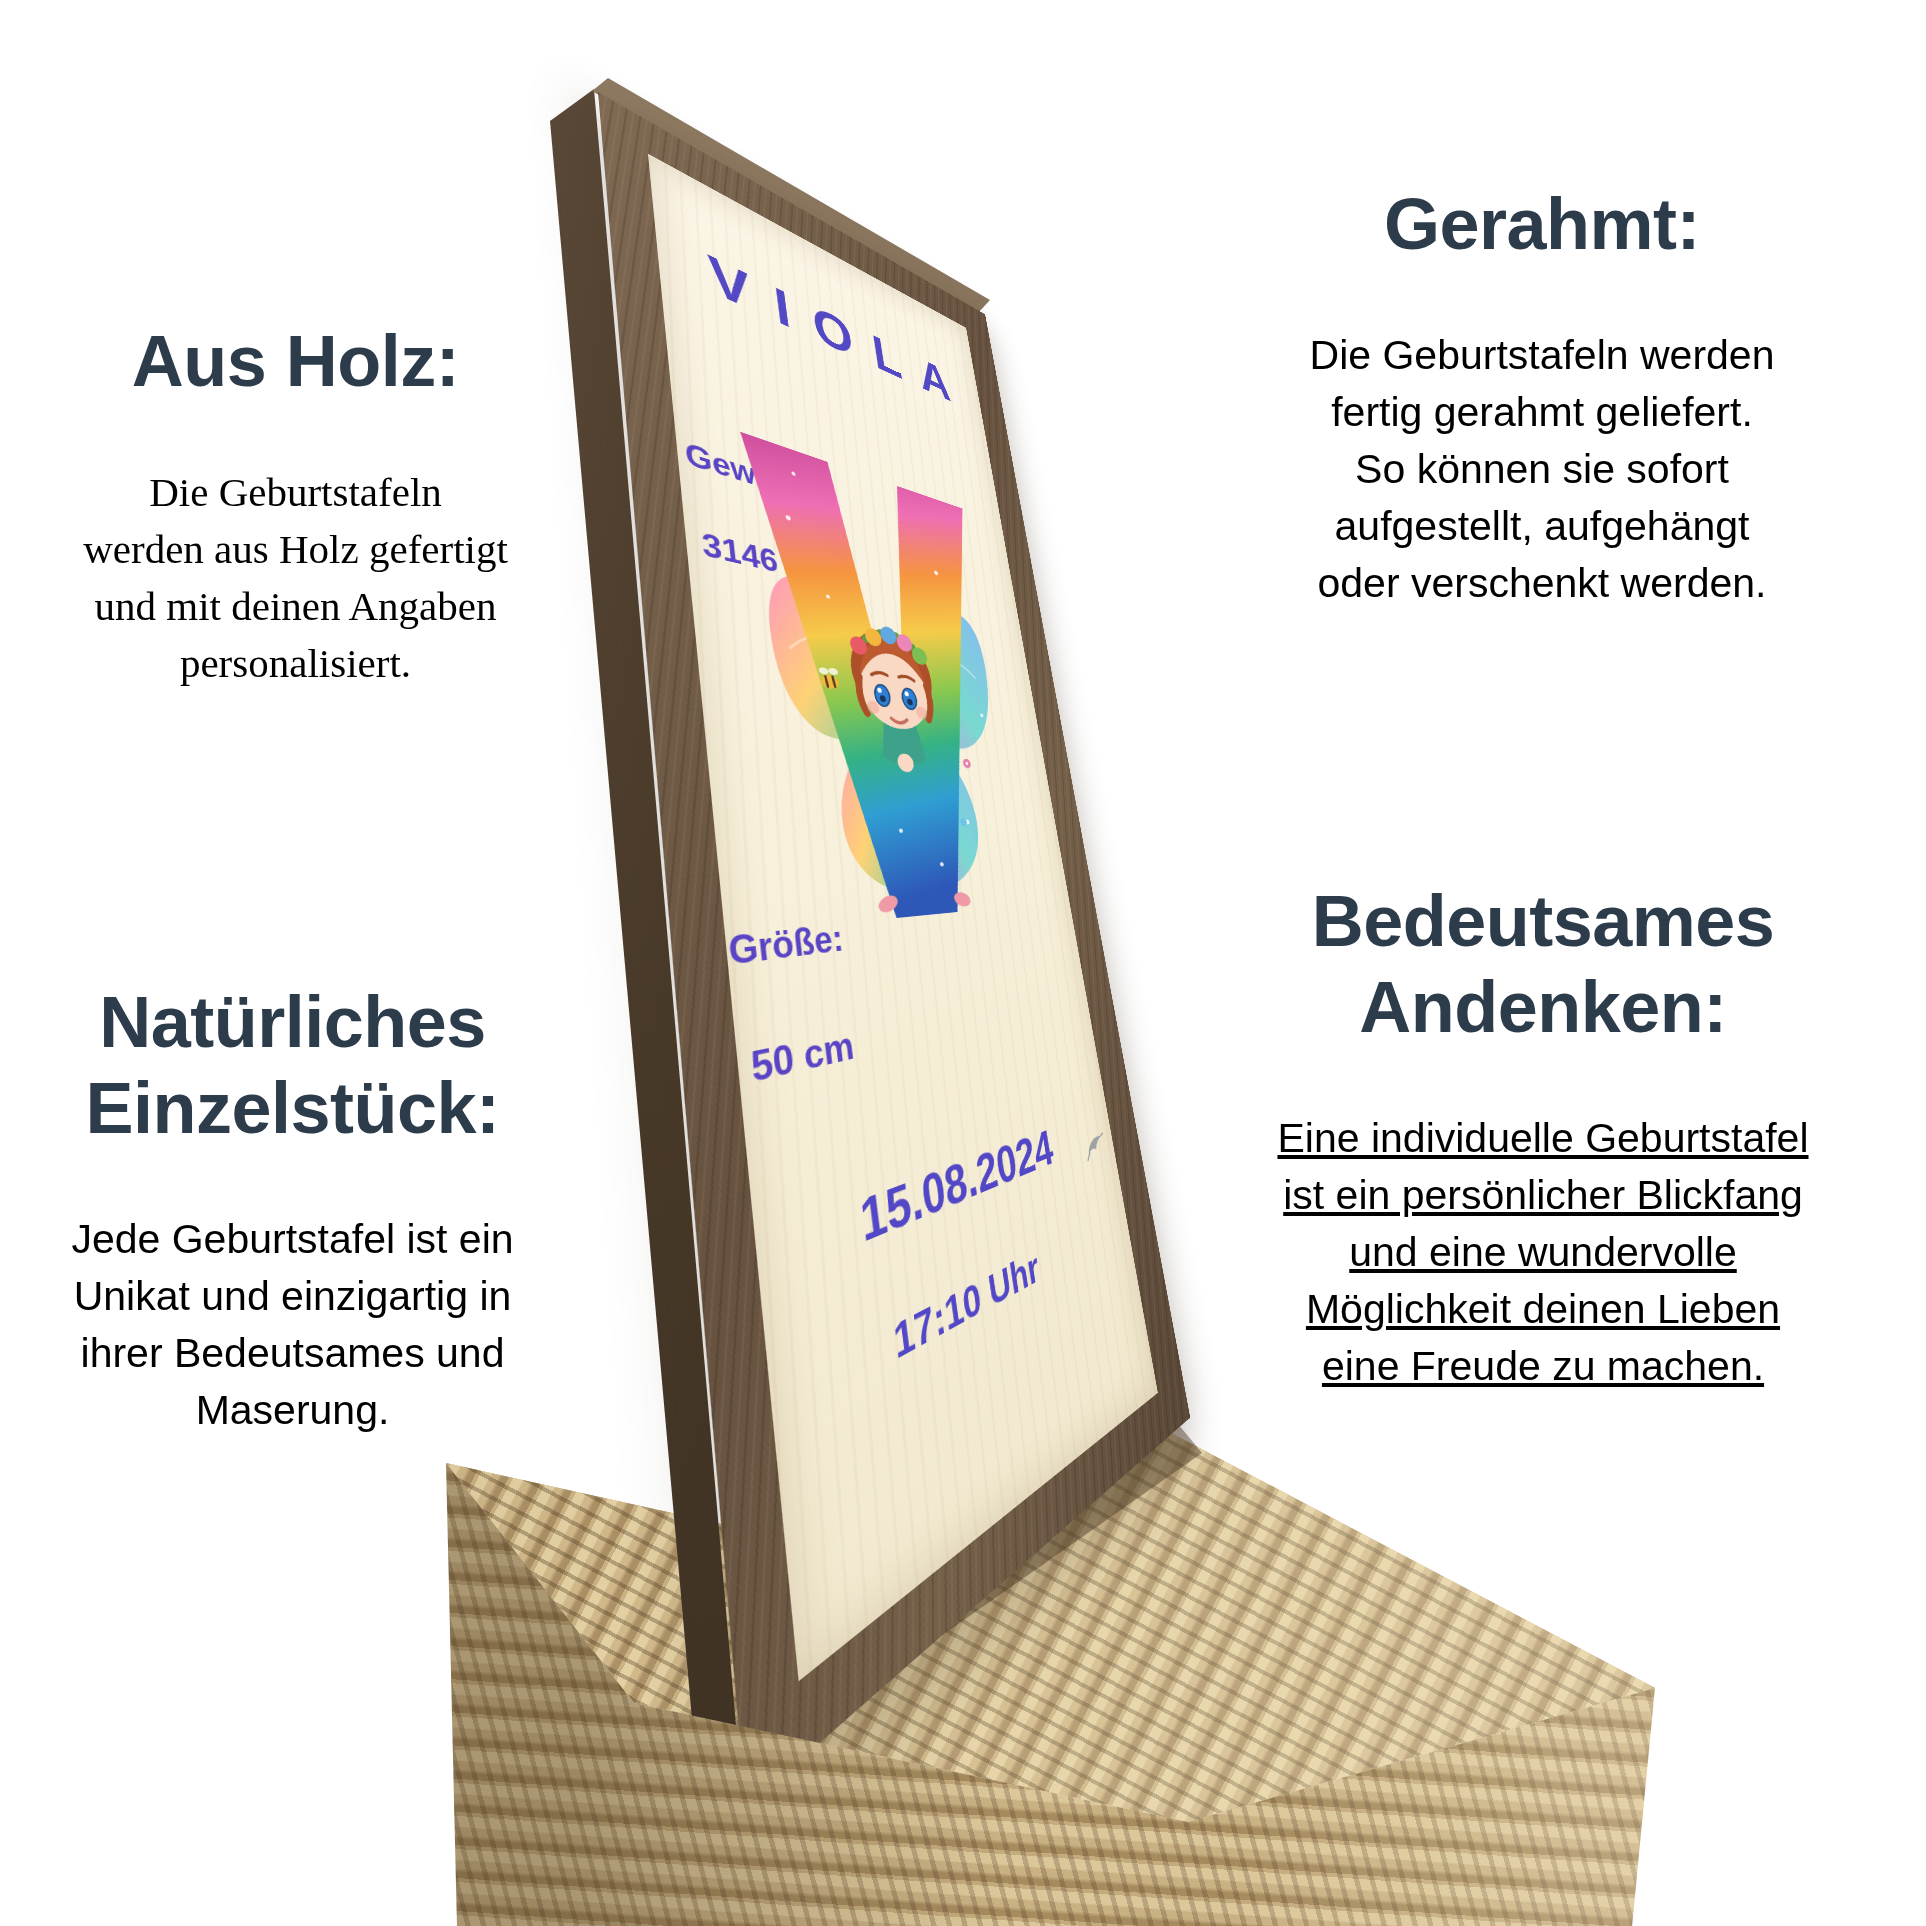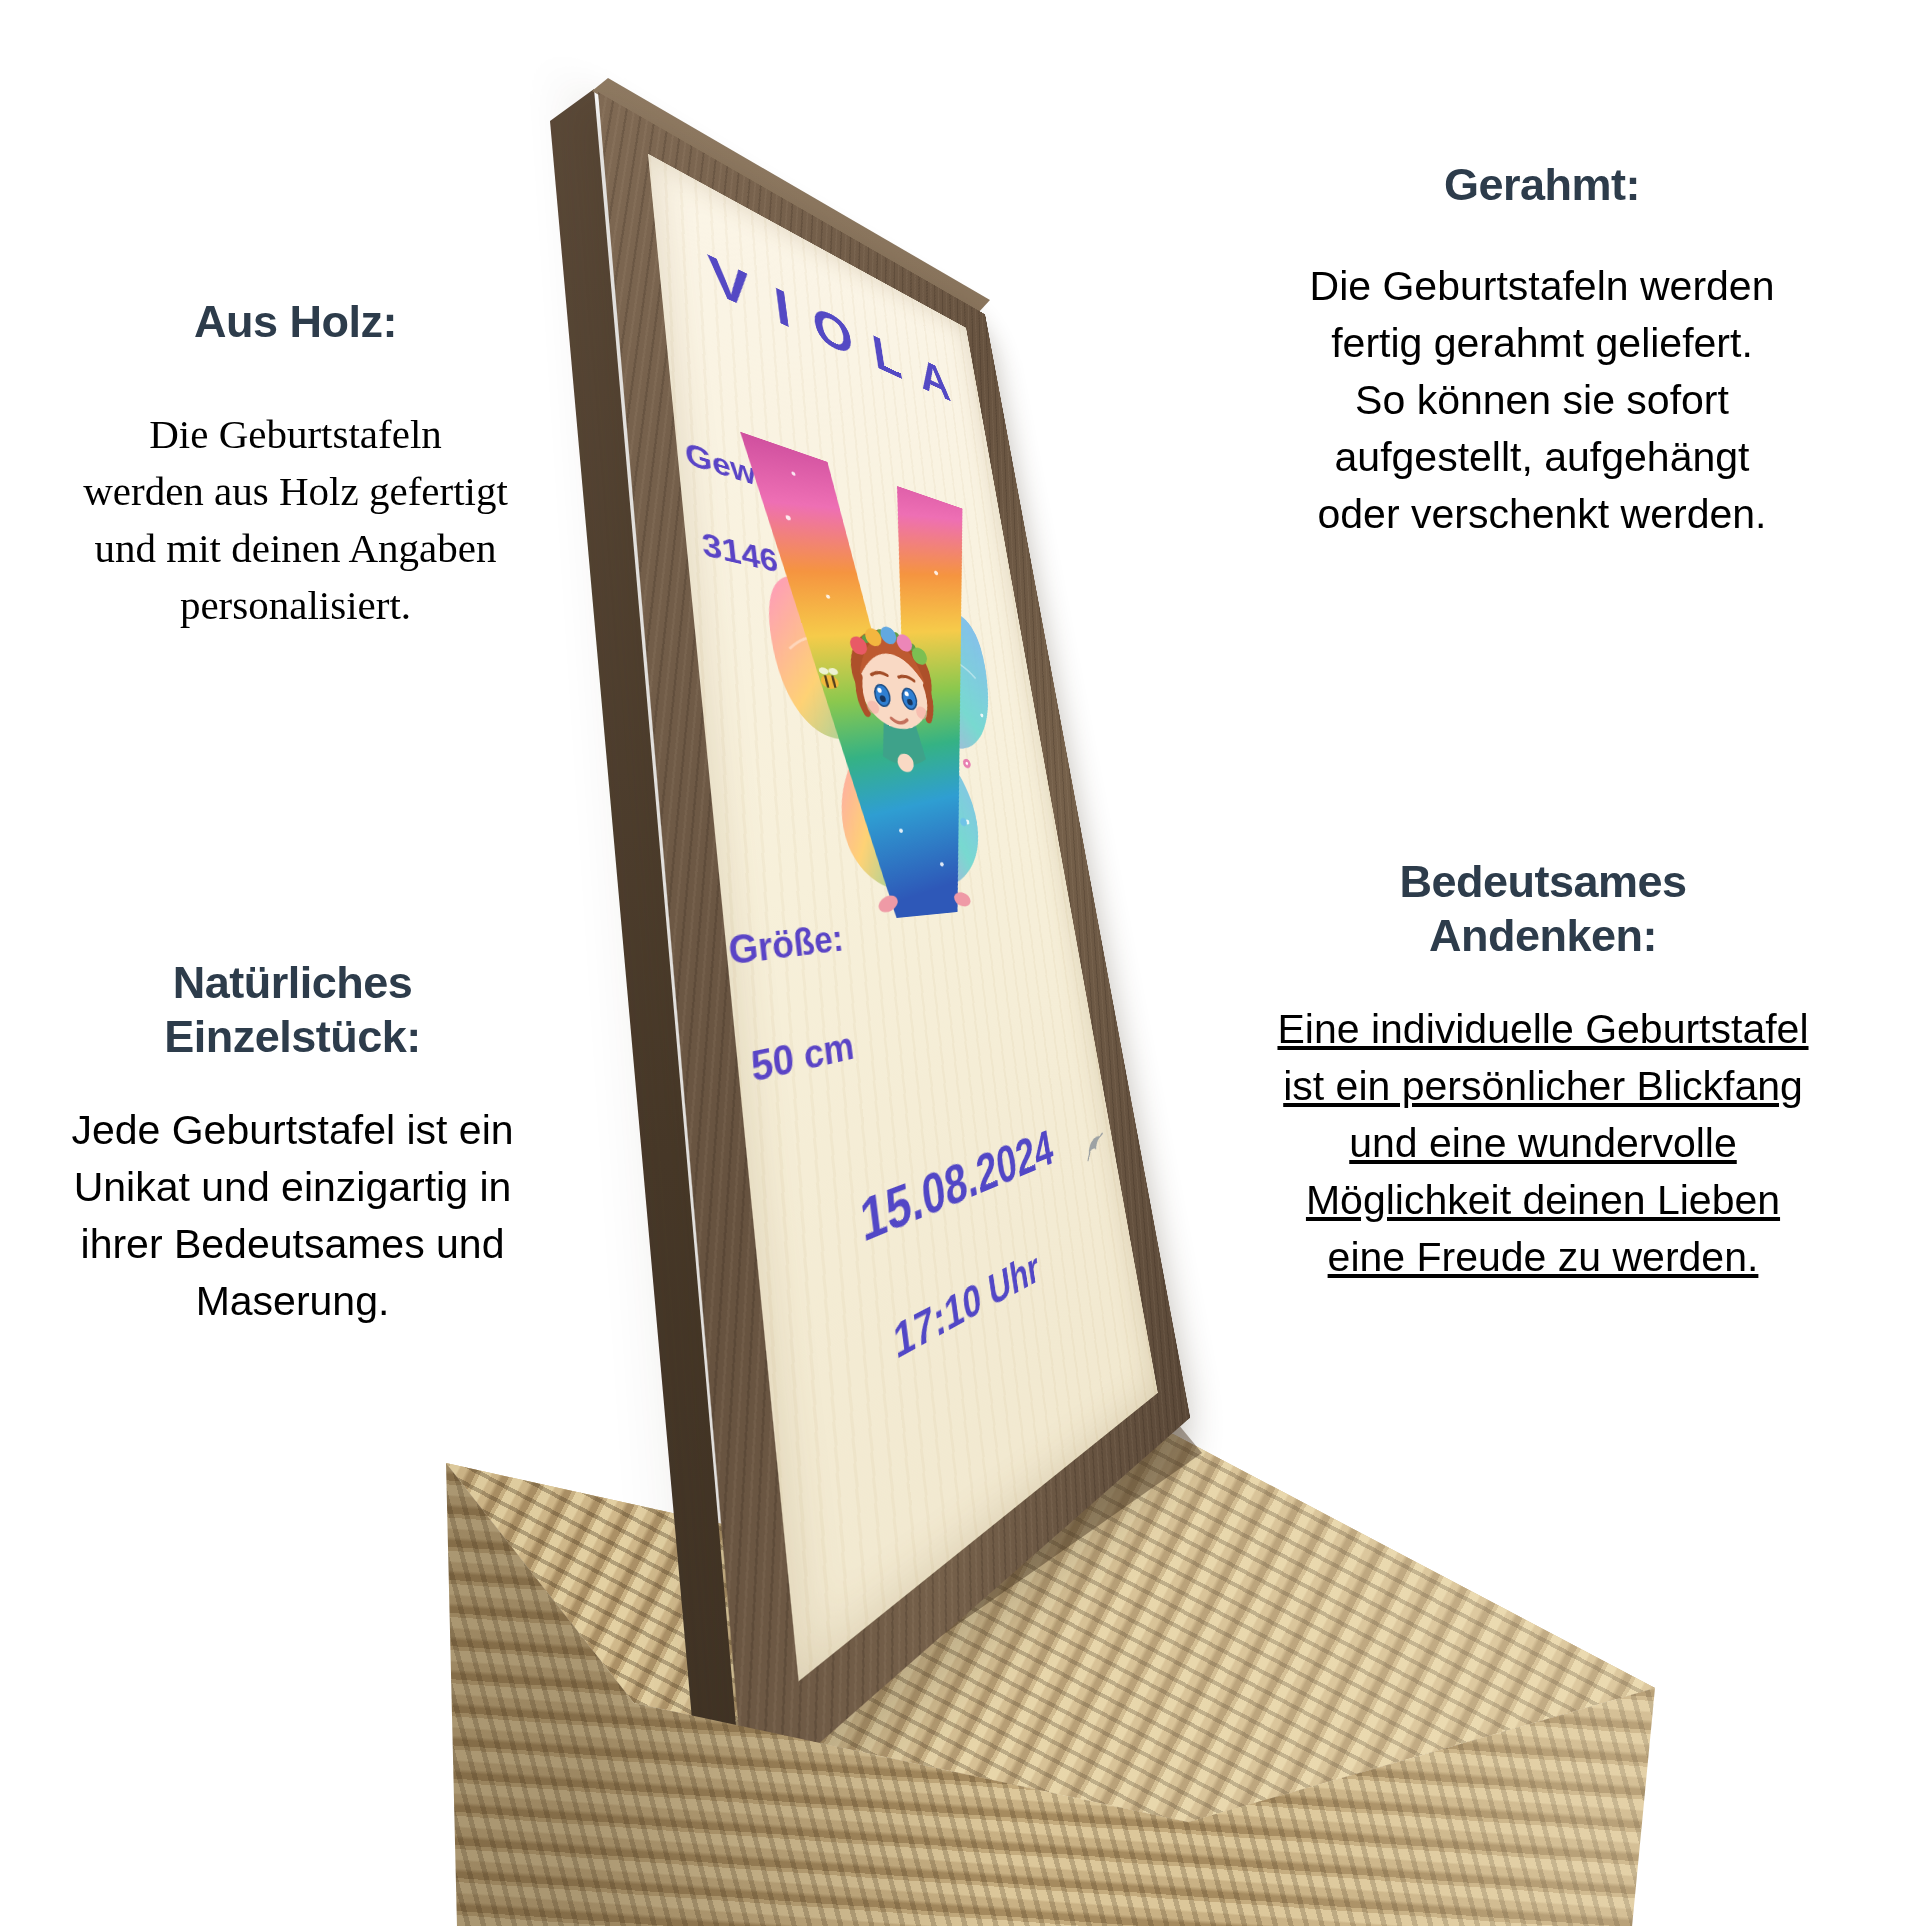--- a/index.html
+++ b/index.html
@@ -2,21 +2,21 @@
 <html lang="de"><head>
 <meta charset="utf-8">
 <style>
   html,body{margin:0;padding:0;background:#fff;}
   .stage{
     position:relative;width:1927px;height:1927px;overflow:hidden;background:#ffffff;
     font-family:"Liberation Sans","DejaVu Sans",sans-serif;
   }
   
   .feature{position:absolute;text-align:center;z-index:8;}
-  .f-title{font-size:45px;line-height:1.2;font-weight:700;color:#2d3c4b;letter-spacing:-0.5px;}
+  .f-title{font-size:72px;line-height:1.2;font-weight:700;color:#2d3c4b;letter-spacing:-0.5px;}
   .f-body{margin-top:0;font-size:41px;line-height:57px;color:#000000;}
   .f-body span{display:block;}
   .feat-aus-holz{left:48px;top:258px;width:495px;}
   .feat-aus-holz .f-body{margin-top:57px;font-family:Liberation Serif, serif;}
   .feat-natuerliches{left:40px;top:919px;width:505px;}
   .feat-natuerliches .f-body{margin-top:16px;}
   .feat-gerahmt{left:1245px;top:121px;width:594px;}
   .feat-gerahmt .f-body{margin-top:46px;}
   .feat-bedeutsames{left:1236px;top:818px;width:614px;}
   .feat-bedeutsames .f-body{margin-top:32px;text-decoration:underline;}
@@ -130,21 +130,21 @@
   <section class="feature feat-bedeutsames">
     <h2 class="f-title">
       <span style="display:block">Bedeutsames</span>
       <span style="display:block">Andenken:</span>
     </h2>
     <p class="f-body">
       <span>Eine individuelle Geburtstafel</span>
       <span>ist ein persönlicher Blickfang</span>
       <span>und eine wundervolle</span>
       <span>Möglichkeit deinen Lieben</span>
-      <span>eine Freude zu werden.</span>
+      <span>eine Freude zu machen.</span>
     </p>
   </section>
 
   <div class="basket-lid"></div>
   <div class="frame-shadow"></div>
   <div class="frame-side"></div>
   <div class="frame-topface"></div>
 
   <div class="frame3d" id="frame3d" style="transform: matrix3d(1.47769, 0.649877, 0, 0.0007907, -0.0645027, 0.723184, 0, -0.0002147, 0, 0, 1, 0, 598, 92, 0, 1);">
     <div class="plaque">

